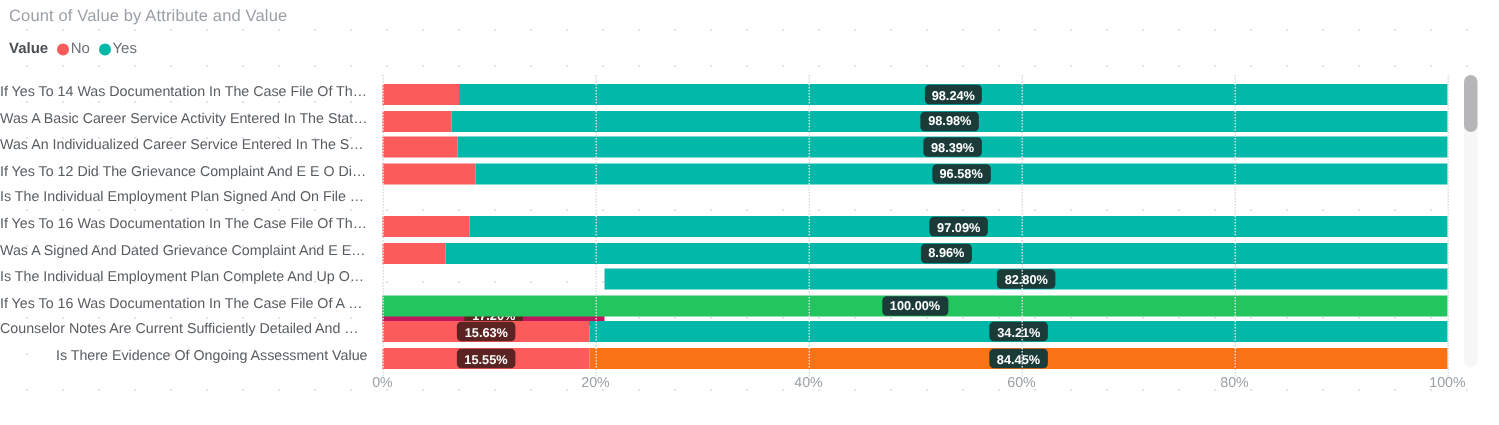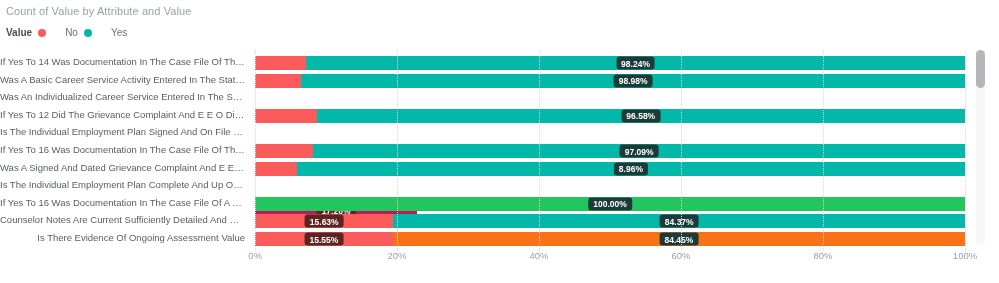--- a/index.html
+++ b/index.html
@@ -25,21 +25,21 @@
     font-size:11px;color:#9aa0a6;letter-spacing:.1px;
     white-space:nowrap;
   }
 
   .legend{
     position:absolute;left:6px;top:27px;
     display:flex;align-items:center;gap:6px;
     font-size:10px;color:#6b7177;
   }
   .legend-title{font-weight:bold;color:#4a4f54;font-size:10px;}
-  .legend-item{display:flex;align-items:center;gap:19px;cursor:pointer;}
+  .legend-item{display:flex;align-items:center;gap:1px;cursor:pointer;}
   .legend-dot{width:8px;height:8px;border-radius:50%;display:inline-block;}
 
   .plot{
     position:absolute;
     left:0;top:50px;right:0;height:195px;
   }
   .cat-labels{
     position:absolute;left:0;top:0;width:249px;height:100%;
   }
   .cat-label{
@@ -132,20 +132,26 @@
           <div class="seg seg-yes" style="width: 98.24%; background: rgb(1, 184, 169);">
             <div class="dlabel dlabel-yes">98.24%</div>
           </div>
         </div>
         <div class="row" style="top: 23.6px;">
           <div class="seg seg-no" style="width: 1.02%; background: rgb(251, 91, 91);"></div>
           <div class="seg seg-yes" style="width: 98.98%; background: rgb(1, 184, 169);">
             <div class="dlabel dlabel-yes">98.98%</div>
           </div>
         </div>
+        <div class="row" style="top: 41.2px;">
+          <div class="seg seg-no" style="width: 1.61%; background: rgb(251, 91, 91);"></div>
+          <div class="seg seg-yes" style="width: 98.39%; background: rgb(1, 184, 169);">
+            <div class="dlabel dlabel-yes">98.39%</div>
+          </div>
+        </div>
         <div class="row" style="top: 58.8px;">
           <div class="seg seg-no" style="width: 3.42%; background: rgb(251, 91, 91);"></div>
           <div class="seg seg-yes" style="width: 96.58%; background: rgb(1, 184, 169);">
             <div class="dlabel dlabel-yes">96.58%</div>
           </div>
         </div>
         <div class="row" style="top: 94px;">
           <div class="seg seg-no" style="width: 2.91%; background: rgb(251, 91, 91);"></div>
           <div class="seg seg-yes" style="width: 97.09%; background: rgb(1, 184, 169);">
             <div class="dlabel dlabel-yes">97.09%</div>
@@ -154,32 +160,35 @@
         <div class="row" style="top: 111.6px;">
           <div class="seg seg-no" style="width: 0.29%; background: rgb(251, 91, 91);"></div>
           <div class="seg seg-yes" style="width: 99.71%; background: rgb(1, 184, 169);">
             <div class="dlabel dlabel-yes">8.96%</div>
           </div>
         </div>
         <div class="row" style="top: 129.2px;">
           <div class="seg seg-no" style="width: 17.2%; background: #be185d; margin-top: 24px;">
             <div class="dlabel dlabel-no">17.20%</div>
           </div>
+          <div class="seg seg-yes" style="width: 82.8%; background: rgb(1, 184, 169);">
+            <div class="dlabel dlabel-yes">82.80%</div>
+          </div>
         </div>
         <div class="row" style="top: 146.8px;">
           <div class="seg seg-yes" style="width: 100%; background: #22c55e;">
             <div class="dlabel dlabel-yes">100.00%</div>
           </div>
         </div>
         <div class="row" style="top: 164.4px;">
           <div class="seg seg-no" style="width: 15.63%; background: rgb(251, 91, 91);">
             <div class="dlabel dlabel-no">15.63%</div>
           </div>
           <div class="seg seg-yes" style="width: 84.37%; background: rgb(1, 184, 169);">
-            <div class="dlabel dlabel-yes">84.37%</div>
+            <div class="dlabel dlabel-yes">34.21%</div>
           </div>
         </div>
         <div class="row" style="top: 182px;">
           <div class="seg seg-no" style="width: 15.55%; background: rgb(251, 91, 91);">
             <div class="dlabel dlabel-no">15.55%</div>
           </div>
           <div class="seg seg-yes" style="width: 84.45%; background: #f97316;">
             <div class="dlabel dlabel-yes">84.45%</div>
           </div>
         </div>

